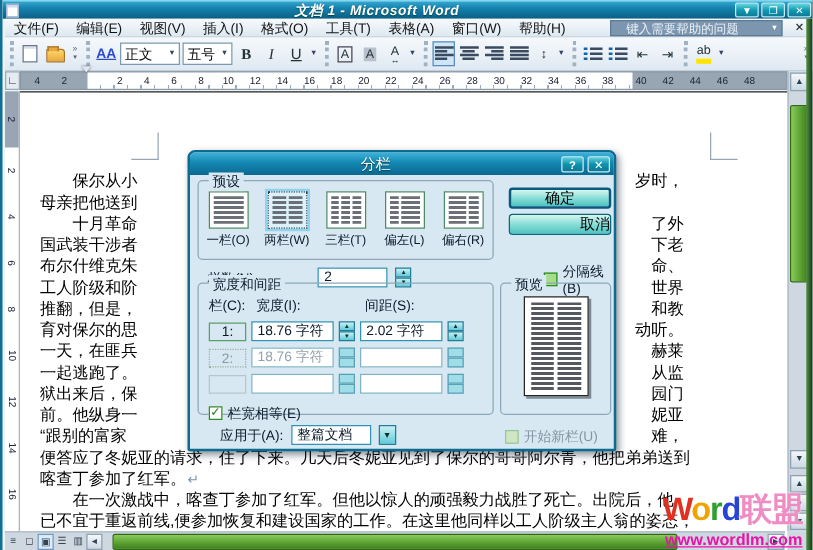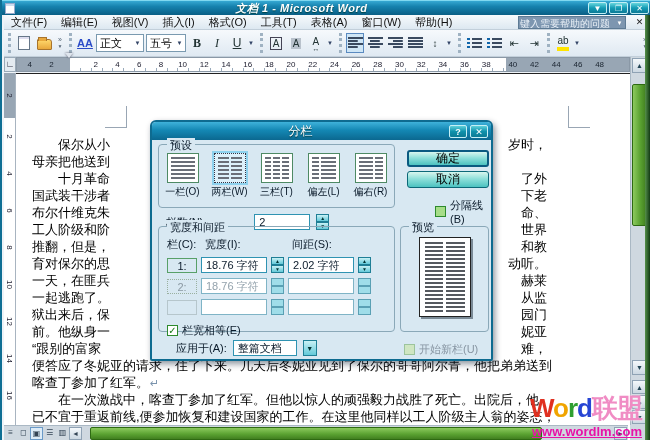--- a/index.html
+++ b/index.html
@@ -19,22 +19,22 @@
   .win-btns { display:flex; gap:2px; margin-right:3px; }
   .win-btn { width:19px; height:12px; font-size:8px; line-height:11px; text-align:center;
     color:#fff; background:linear-gradient(180deg,#66d6de,#139bb4 50%,#0c7a96);
     border:1px solid #bfeef4; border-radius:2px; }
 
   
   .menubar { left:2px; top:15px; width:648px; height:15px;
     background:linear-gradient(180deg,#f7fafc,#dde8f1); border-bottom:1px solid #c2cfda;
     display:flex; align-items:center; font-size:11px; color:#111; }
   .menu-item { padding:1px 7px; white-space:nowrap; }
-  .helpbox { position:absolute; right:26px; top:1px; width:108px; height:13px;
-    background:#7d96b0; color:#e9f0f7; font-size:10px; line-height:13px; padding-left:1px;
+  .helpbox { position:absolute; right:26px; top:1px; width:138px; height:13px;
+    background:#7d96b0; color:#e9f0f7; font-size:10px; line-height:13px; padding-left:12px;
     border:1px solid #5d7florida; border:1px solid #5d7a94; display:flex; }
   .helpbox .q { flex:1; overflow:hidden; white-space:nowrap; }
   .helpbox .dd { width:11px; text-align:center; color:#fff; }
   .menubar .closex { position:absolute; right:6px; top:1px; width:13px; height:13px;
     font-size:9px; line-height:13px; text-align:center; color:#222; }
 
   
   .toolbar { left:2px; top:30px; width:648px; height:27px;
     background:linear-gradient(180deg,#f6f9fc,#dfe9f2); border-bottom:1px solid #c2cfda;
     display:flex; align-items:center; gap:2px; padding:0 2px; font-size:11px; }
@@ -164,27 +164,27 @@
     line-height:15px; padding-left:4px; }
   .f-cols { width:56px; }
   .spin { width:13px; height:16px; display:flex; flex-direction:column; }
   .spin b { flex:1; background:linear-gradient(180deg,#c9f1f5,#63c9d9);
     border:1px solid #1f7f96; font-size:5px; line-height:6px; color:#033; text-align:center;
     font-weight:normal; }
   .dlg-btn { position:absolute; left:255px; width:82px; height:17px; text-align:center;
     font-size:12px; line-height:15px; border-radius:3px; color:#000;
     background:linear-gradient(180deg,#d8f6ee,#8fe0da 45%,#4cc2c0); border:1px solid #0c6878; }
   .btn-ok { top:28px; border:2px solid #0a5a80; line-height:13px; }
-  .btn-cancel { top:49px; }
+  .btn-cancel { top:49px;text-align:right; }
   .cbrow { display:flex; align-items:center; gap:4px; }
   .cb { width:11px; height:11px; border:1px solid #2d8a2d; background:#fff; font-size:10px;
     line-height:10px; text-align:center; color:#167a16; font-weight:bold; flex:none; }
   .cb.fill { background:#a6dd88; }
   .cb.dis { border-color:#9cc49c; background:#cfe6c2; color:transparent; }
-  .r-line { position:absolute; left:255px; top:76px;padding-left:28px; }
+  .r-line { position:absolute; left:255px; top:88px;padding-left:28px; }
   .g-width { left:6px; top:104px; width:237px; height:106px; }
   .whead { display:flex; gap:4px; margin:10px 0 0 8px; font-size:11px; }
   .whead .h1 { width:34px; } .whead .h2 { width:83px; } .whead .h3 { width:83px; }
   .wrow { display:flex; align-items:center; gap:4px; margin:5px 0 0 8px; }
   .numbox { width:30px; height:15px; border:1px solid #58a068; text-align:center;
     font-size:11px; line-height:14px; background:#d8e8f2; }
   .wrow .field { width:66px; }
   .wrow.disabled .numbox { border:1px dotted #9ab0a0; color:#8a98a2; }
   .wrow.disabled .numbox.empty { border:1px solid #b6c6cc; }
   .wrow.disabled .field { color:#93a2ac; border-color:#7fb4c6; }

